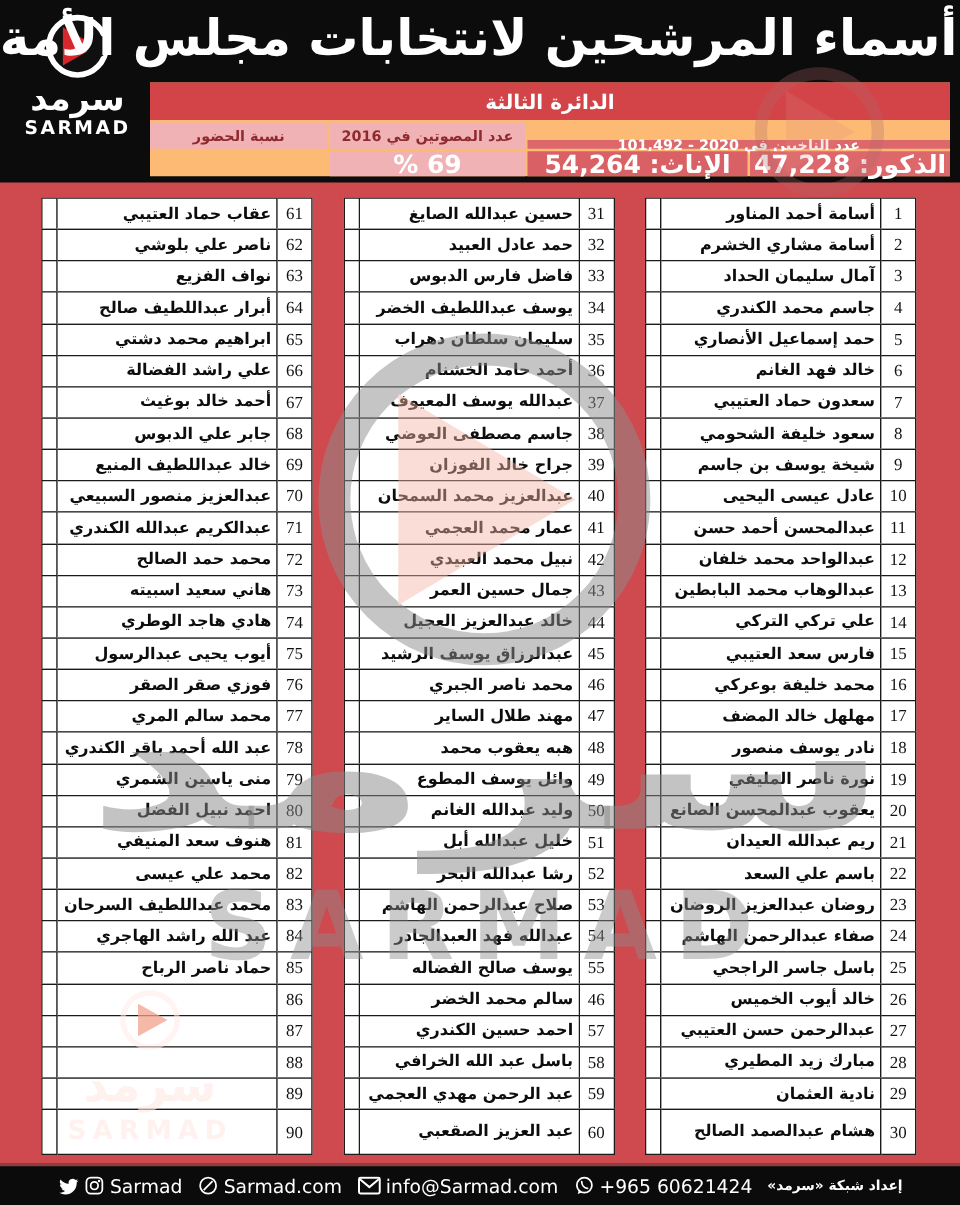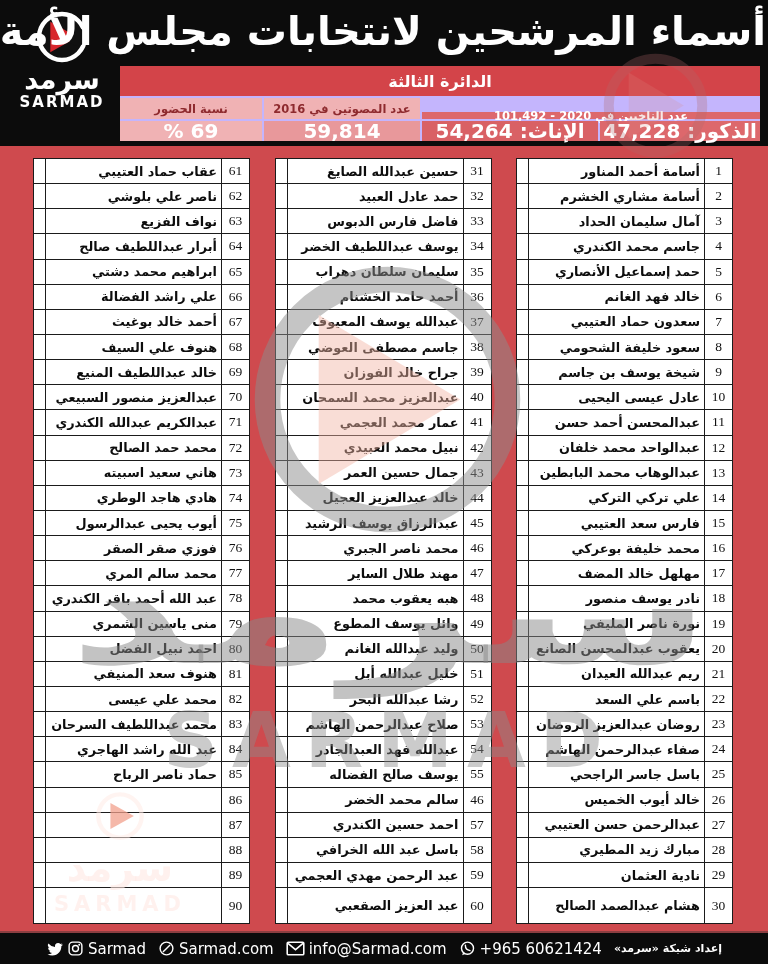--- a/index.html
+++ b/index.html
@@ -8,21 +8,21 @@
   
   .header{position:absolute;top:0;left:0;width:768px;height:146px;background:#0c0c0c;z-index:2;}
   .logo{position:absolute;left:8px;top:10px;width:108px;text-align:center;color:#fff;}
   .logo svg{display:block;margin:0 auto;}
   .logo-ar{font-size:27px;font-weight:bold;line-height:1.05;margin-top:2px;}
   .logo-en{font-size:15px;font-weight:bold;letter-spacing:2px;line-height:1.1;}
   .title{position:absolute;left:118px;right:2px;top:8px;margin:0;color:#fff;direction:rtl;
          text-align:center;font-size:40px;font-weight:bold;white-space:nowrap;}
   .stats{position:absolute;left:120px;right:8px;top:66px;display:grid;direction:rtl;
          grid-template-columns:160px 176px 156px 1fr;grid-template-rows:30px 21px 20px;
-         gap:2px;background:#c4b5fd;font-weight:bold;}
+         gap:2px;background:#fdba74;font-weight:bold;}
   .st-band{grid-column:1/5;background:#d34449;color:#fff;display:flex;align-items:center;
            justify-content:center;font-size:16px;}
   .st-c{display:flex;align-items:center;justify-content:center;font-size:11.5px;}
   .st-red{background:#dd686c;color:#fff;}
   .st-red2{background:#d96165;color:#fff;}
   .st-mid{background:#e8989b;color:#fff;}
   .st-pink{background:#f0b2b4;color:#8e2a2e;}
   .st-pinkw{background:#f0b2b4;color:#fff;}
   .st-span2{grid-column:1/3;margin-top:14px;}
   .st-val{font-size:20px;}
@@ -74,21 +74,20 @@
     </div>
     <h1 class="title">أسماء المرشحين لانتخابات مجلس الأمة 2020</h1>
 
     <div class="stats">
       <div class="st-band">الدائرة الثالثة</div>
       <div class="st-c st-red st-span2">عدد الناخبين في 2020 - 101,492</div>
       <div class="st-c st-pink">عدد المصوتين في 2016</div>
       <div class="st-c st-pink">نسبة الحضور</div>
       <div class="st-c st-red st-val">الذكور: 47,228</div>
       <div class="st-c st-red2 st-val">الإناث: 54,264</div>
-      <div class="st-c st-mid st-val">59,814</div>
       <div class="st-c st-pinkw st-val" style="direction:ltr">% 69</div>
     </div>
   </div>
 
   <div class="columns" id="columns">
       <div class="ccol">
         <div class="crow">
           <div class="cnum">1</div>
           <div class="cname">أسامة أحمد المناور</div>
           <div class="cchk"></div>
@@ -422,21 +421,21 @@
           <div class="cname">علي راشد الفضالة</div>
           <div class="cchk"></div>
         </div>
         <div class="crow">
           <div class="cnum">67</div>
           <div class="cname">أحمد خالد بوغيث</div>
           <div class="cchk"></div>
         </div>
         <div class="crow">
           <div class="cnum">68</div>
-          <div class="cname">هنوف علي السيف</div>
+          <div class="cname">جابر علي الدبوس</div>
           <div class="cchk"></div>
         </div>
         <div class="crow">
           <div class="cnum">69</div>
           <div class="cname">خالد عبداللطيف المنيع</div>
           <div class="cchk"></div>
         </div>
         <div class="crow">
           <div class="cnum">70</div>
           <div class="cname">عبدالعزيز منصور السبيعي</div>

